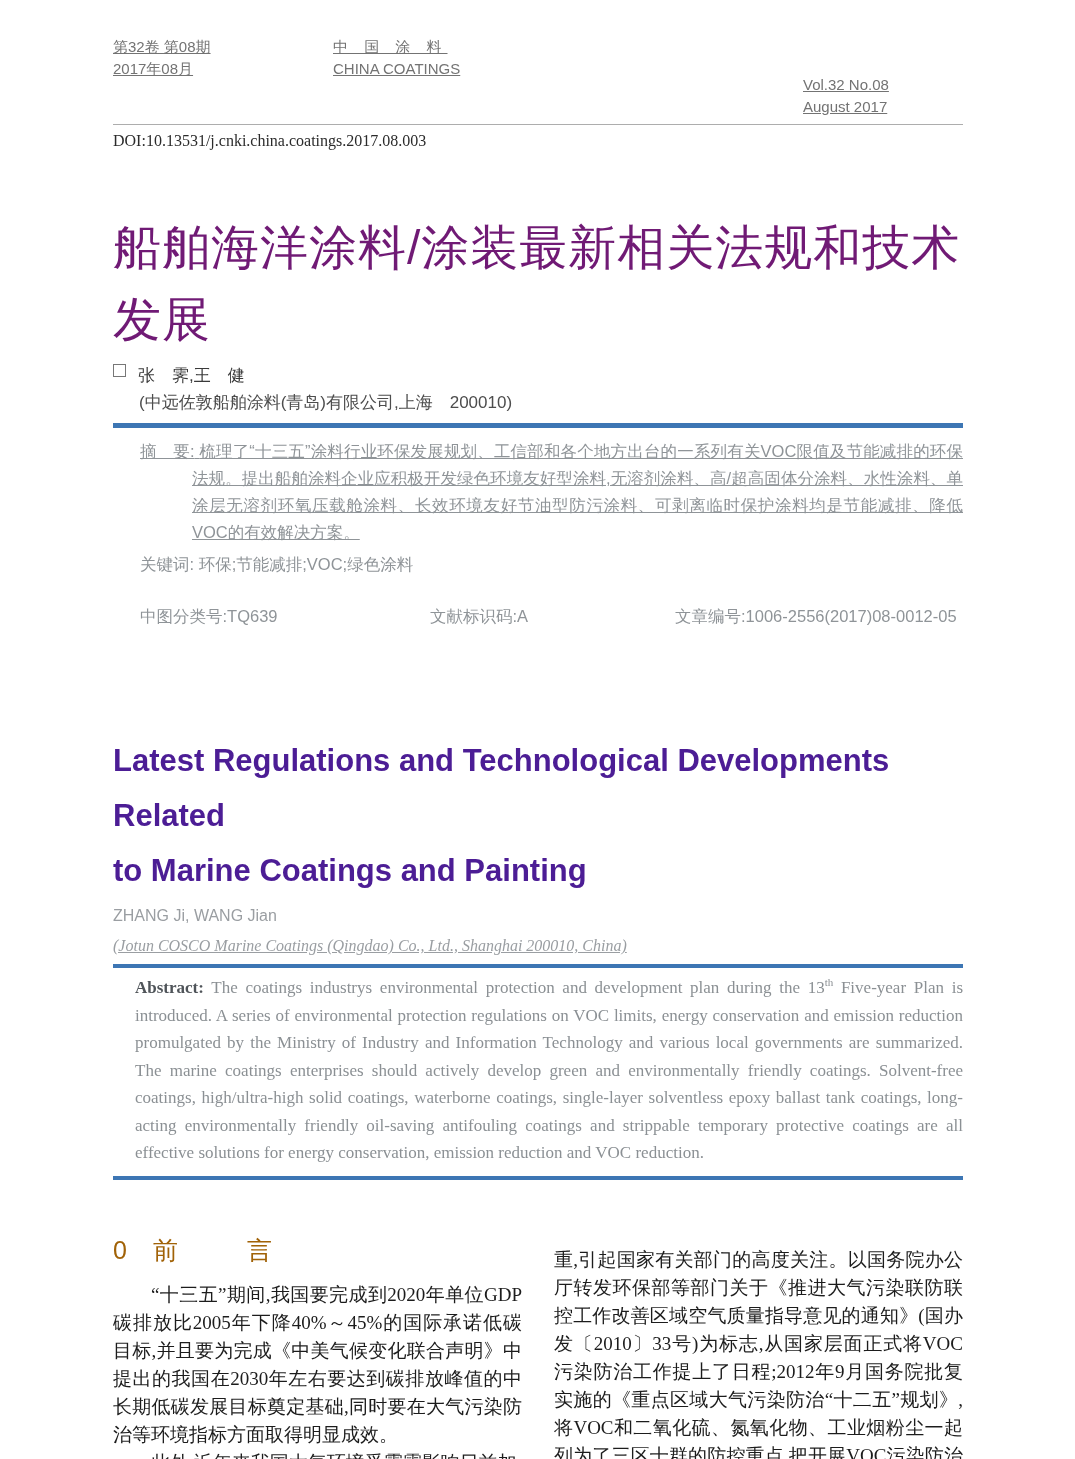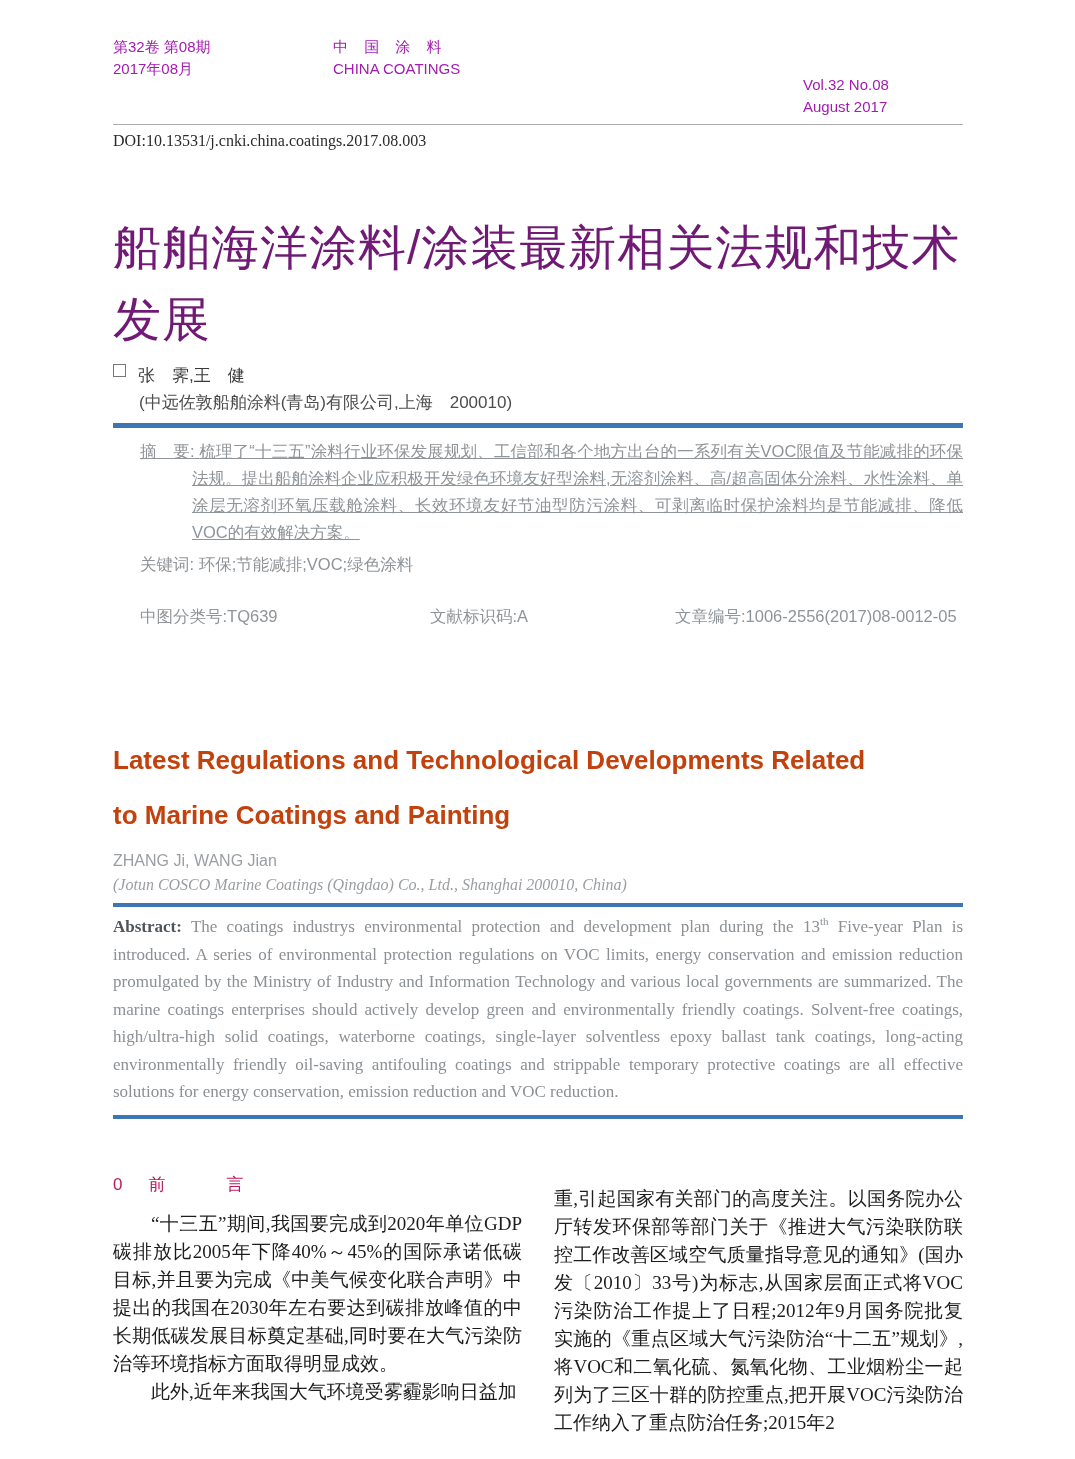--- a/index.html
+++ b/index.html
@@ -15,23 +15,24 @@
     padding: 36px 112px 0 113px;
     overflow: hidden;
   }
   
   .jheader {
     display: flex;
     justify-content: space-between;
     align-items: flex-start;
     border-bottom: 1px solid #adadad;
     padding-bottom: 6px;
-    color: #a21caf;
+    color: #737373;
     font-size: 15px;
     line-height: 22px;
+    text-decoration: underline;
   }
   .jheader .cell-left { width: 220px; text-align: left; }
   .jheader .cell-center { flex: 1; text-align: left; }
   .jheader .cell-center .cn { letter-spacing: 6px; }
   .jheader .cell-right { width: 160px; text-align: left; margin-top: 38px; }
   .doi-line {
     margin-top: 7px;
     font-family: "Liberation Serif", serif;
     font-size: 16px;
     color: #2b2b2b;
@@ -86,65 +87,67 @@
     margin-top: 25px;
     color: #8f9498;
     font-size: 16.5px;
   }
   .cn-meta .m1 { width: 290px; }
   .cn-meta .m2 { width: 245px; }
   .cn-meta .m3 { flex: 1; }
   
   .en-title {
     margin-top: 103px;
-    color: #c2410c;
+    color: #4c1d95;
     font-weight: 700;
-    font-size: 26px;
+    font-size: 31px;
     line-height: 55px;
   }
   .en-authors {
     margin-top: 9px;
     font-size: 16px;
     color: #9a9ea2;
   }
   .en-affil {
-    margin-top: 6px;
+    margin-top: 12px;
     font-family: "Liberation Serif", serif;
     font-style: italic;
     font-size: 16px;
     color: #9a9ea2;
+    text-decoration: underline;
   }
   .en-abs {
     margin-top: 6px;
     font-family: "Liberation Serif", serif;
     font-size: 17px;
     line-height: 27.5px;
     text-align: justify;
     color: #8b9094;
+    margin-left: 22px;
   }
   .en-abs .lbl, .en-kw .lbl {
     font-weight: 700;
     color: #4f5459;
   }
   .en-kw {
     margin-top: 2px;
     font-family: "Liberation Serif", serif;
     font-size: 17px;
     color: #8b9094;
   }
   
   .body-cols {
     display: flex;
     gap: 32px;
     margin-top: 54px;
   }
   .col { width: 409px; }
   .sec-heading {
-    color: #be185d;
-    font-size: 17px;
+    color: #a16207;
+    font-size: 25px;
     font-weight: 500;
     margin-bottom: 14px;
   }
   .sec-heading .num { margin-right: 26px; }
   .sec-heading .ttl { letter-spacing: 22px; }
   .body-text {
     font-family: "Liberation Serif", serif;
     font-size: 19px;
     line-height: 28px;
     text-align: justify;

